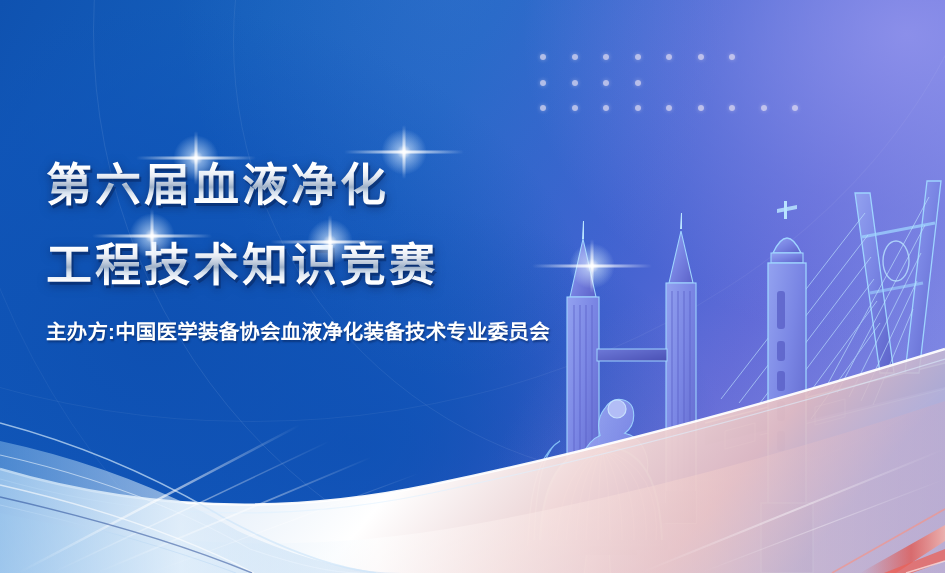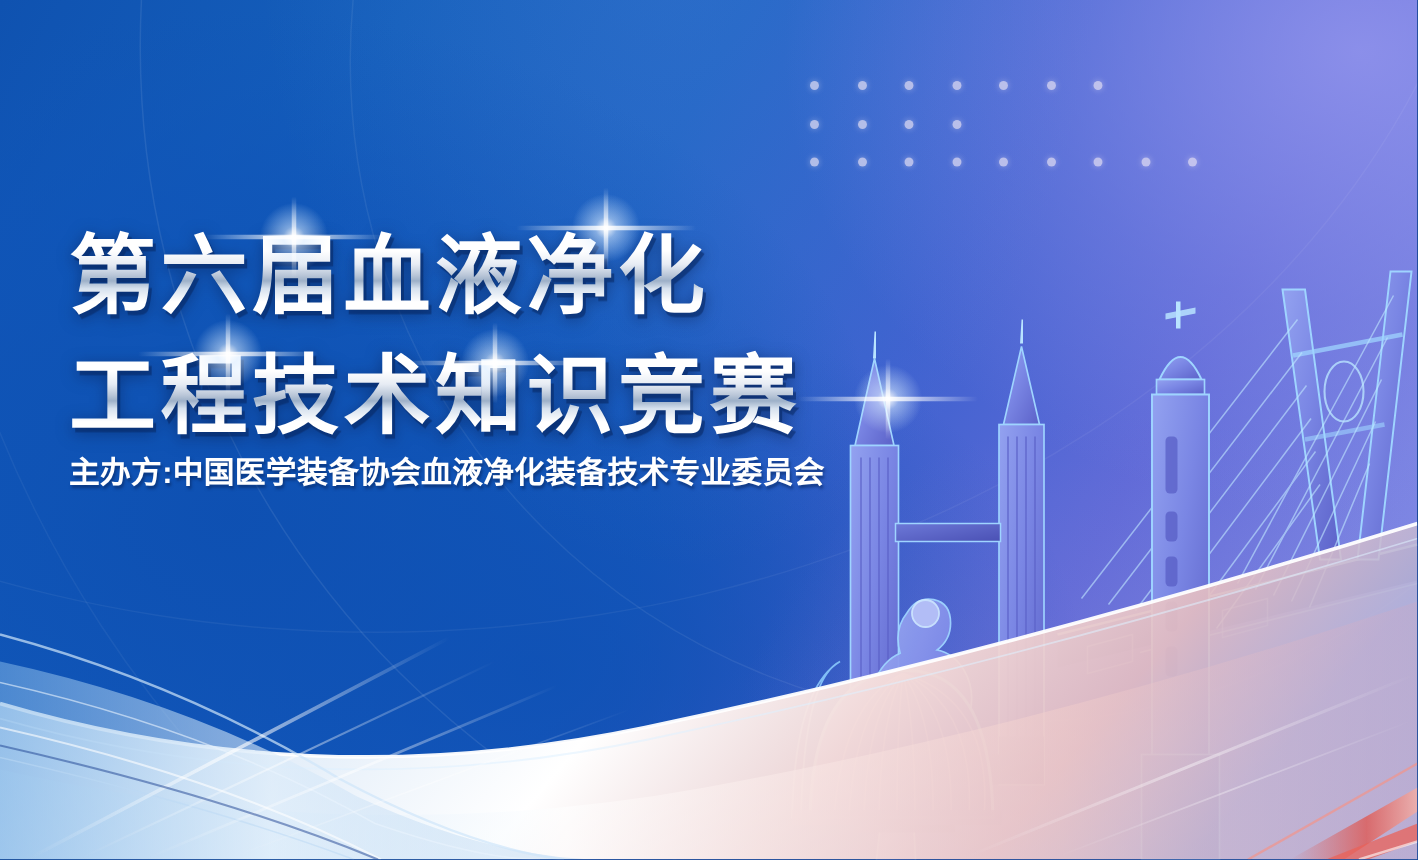--- a/index.html
+++ b/index.html
@@ -82,21 +82,21 @@
 
   
   .content {
     position: absolute;
     left: 46px;
     top: 148px;
     width: 640px;
   }
   .title-line {
     font-weight: 700;
-    font-size: 58px;
+    font-size: 46px;
     line-height: 74px;
     letter-spacing: 3px;
     white-space: nowrap;
     background: linear-gradient(180deg,
         #ffffff 0%,
         #ffffff 26%,
         #e7ecf4 38%,
         #b9c6d8 48%,
         #9db0c8 53%,
         #d6e1ee 60%,
@@ -128,21 +128,21 @@
   .sparkle::before { width: 46px; height: 46px; }
   .sparkle::after  { width: 120px; height: 3px; border-radius: 2px;
     background: linear-gradient(90deg, rgba(190,220,255,0) 0%, rgba(255,255,255,.9) 50%, rgba(190,220,255,0) 100%); }
   .sp-cross {
     position: absolute; left: 50%; top: 50%;
     width: 3px; height: 54px; transform: translate(-50%,-50%);
     background: linear-gradient(180deg, rgba(190,220,255,0) 0%, rgba(255,255,255,.85) 50%, rgba(190,220,255,0) 100%);
     border-radius: 2px;
   }
 
-  .subtitle-block { }
+  .subtitle-block { margin-top: 16px; }
   .subtitle {
     color: #ffffff;
     font-weight: 700;
     font-size: 20.5px;
     line-height: 28px;
     letter-spacing: .2px;
     white-space: nowrap;
     text-shadow: 1px 2px 2px rgba(8,38,96,.62);
   }
 </style>

